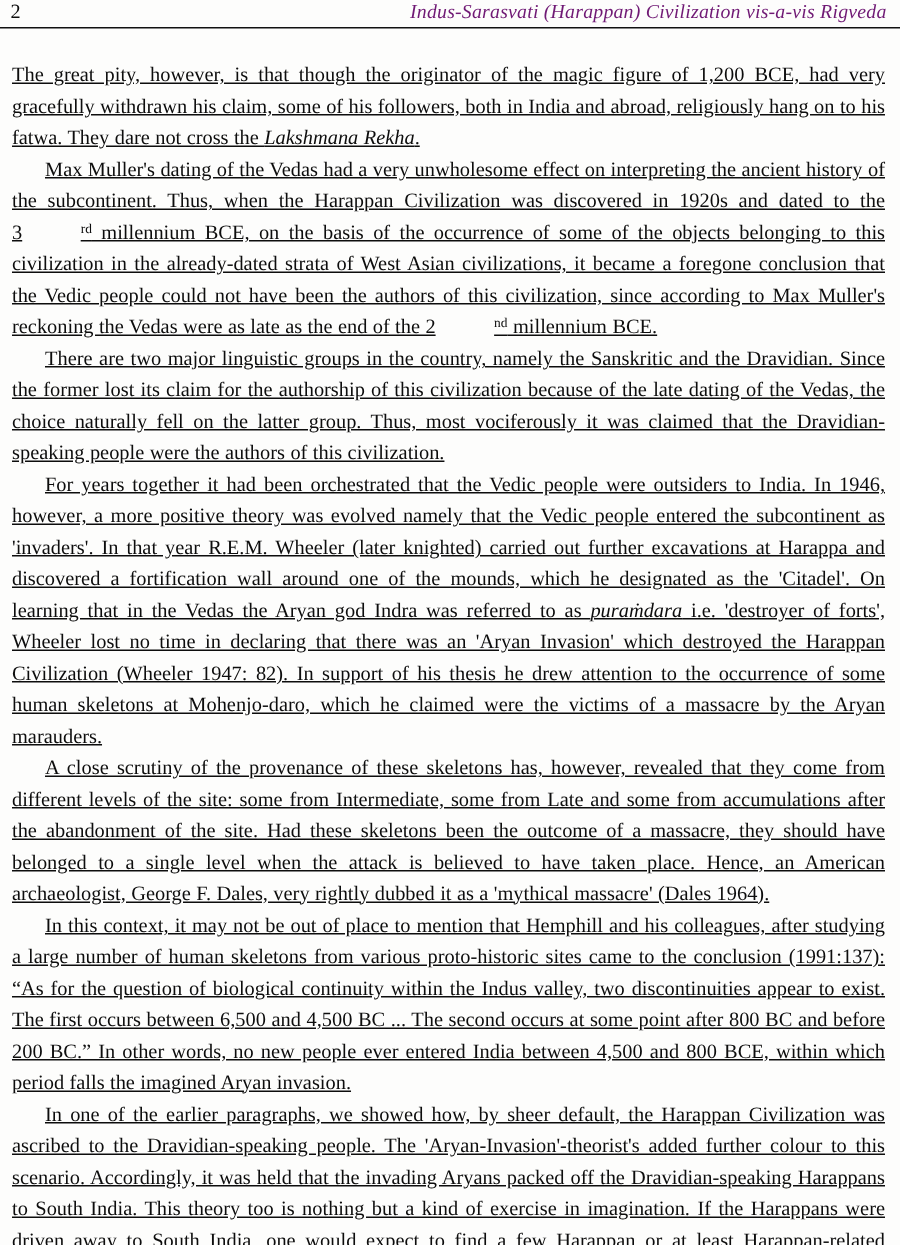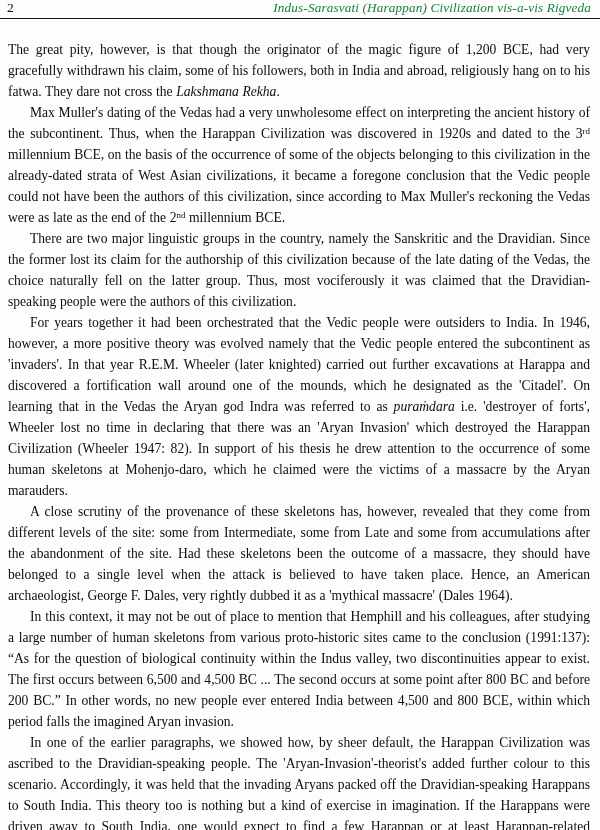--- a/index.html
+++ b/index.html
@@ -38,21 +38,21 @@
     line-height: 16px;
     font-weight: 400;
     letter-spacing: 0.1px;
     color: #0d0d0d;
   }
   .head-title {
     font-size: 13.2px;
     line-height: 16px;
     font-style: italic;
     letter-spacing: 0.15px;
-    color: #15803d;
+    color: #701a75;
     white-space: nowrap;
   }
   .head-rule {
     position: absolute;
     left: 0;
     right: 0;
     top: 18px;
     height: 0;
     border-top: 1.6px solid #111111;
   }
@@ -64,34 +64,36 @@
   p.para {
     margin: 0;
     font-size: 13.6px;
     line-height: 20.9px;
     text-align: justify;
     text-justify: inter-word;
     text-indent: 22px;
     -webkit-hyphens: none;
     hyphens: none;
     word-spacing: 0.2px;
+    text-decoration: underline;
   }
   p.para.first {
     text-indent: 0;
   }
   p.para + p.para {
     margin-top: 0.5px;
   }
   .ital {
     font-style: italic;
   }
   sup.ord {
     font-size: 0.66em;
     vertical-align: 0.42em;
     line-height: 0;
+    padding-left: 39px;
   }
   
   .clip-bottom {
     position: absolute;
     left: 0;
     right: 0;
     bottom: 0;
     height: 0;
   }
 </style>

